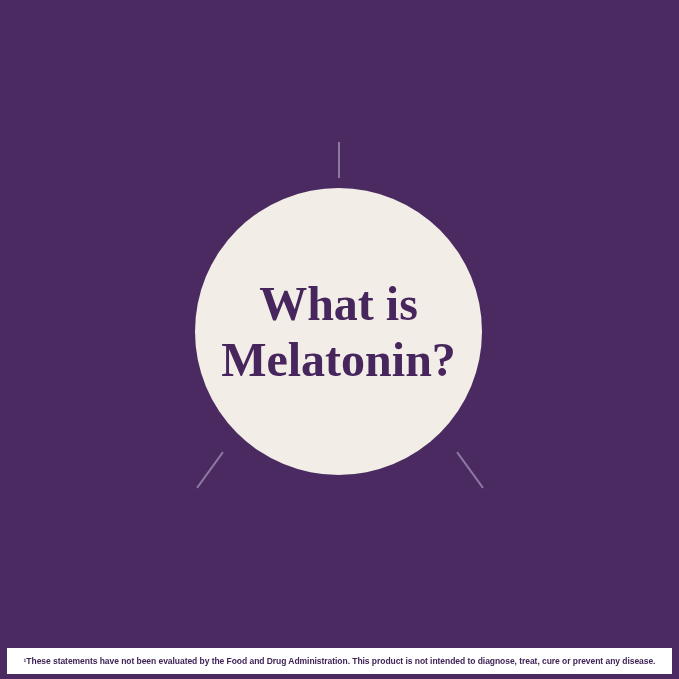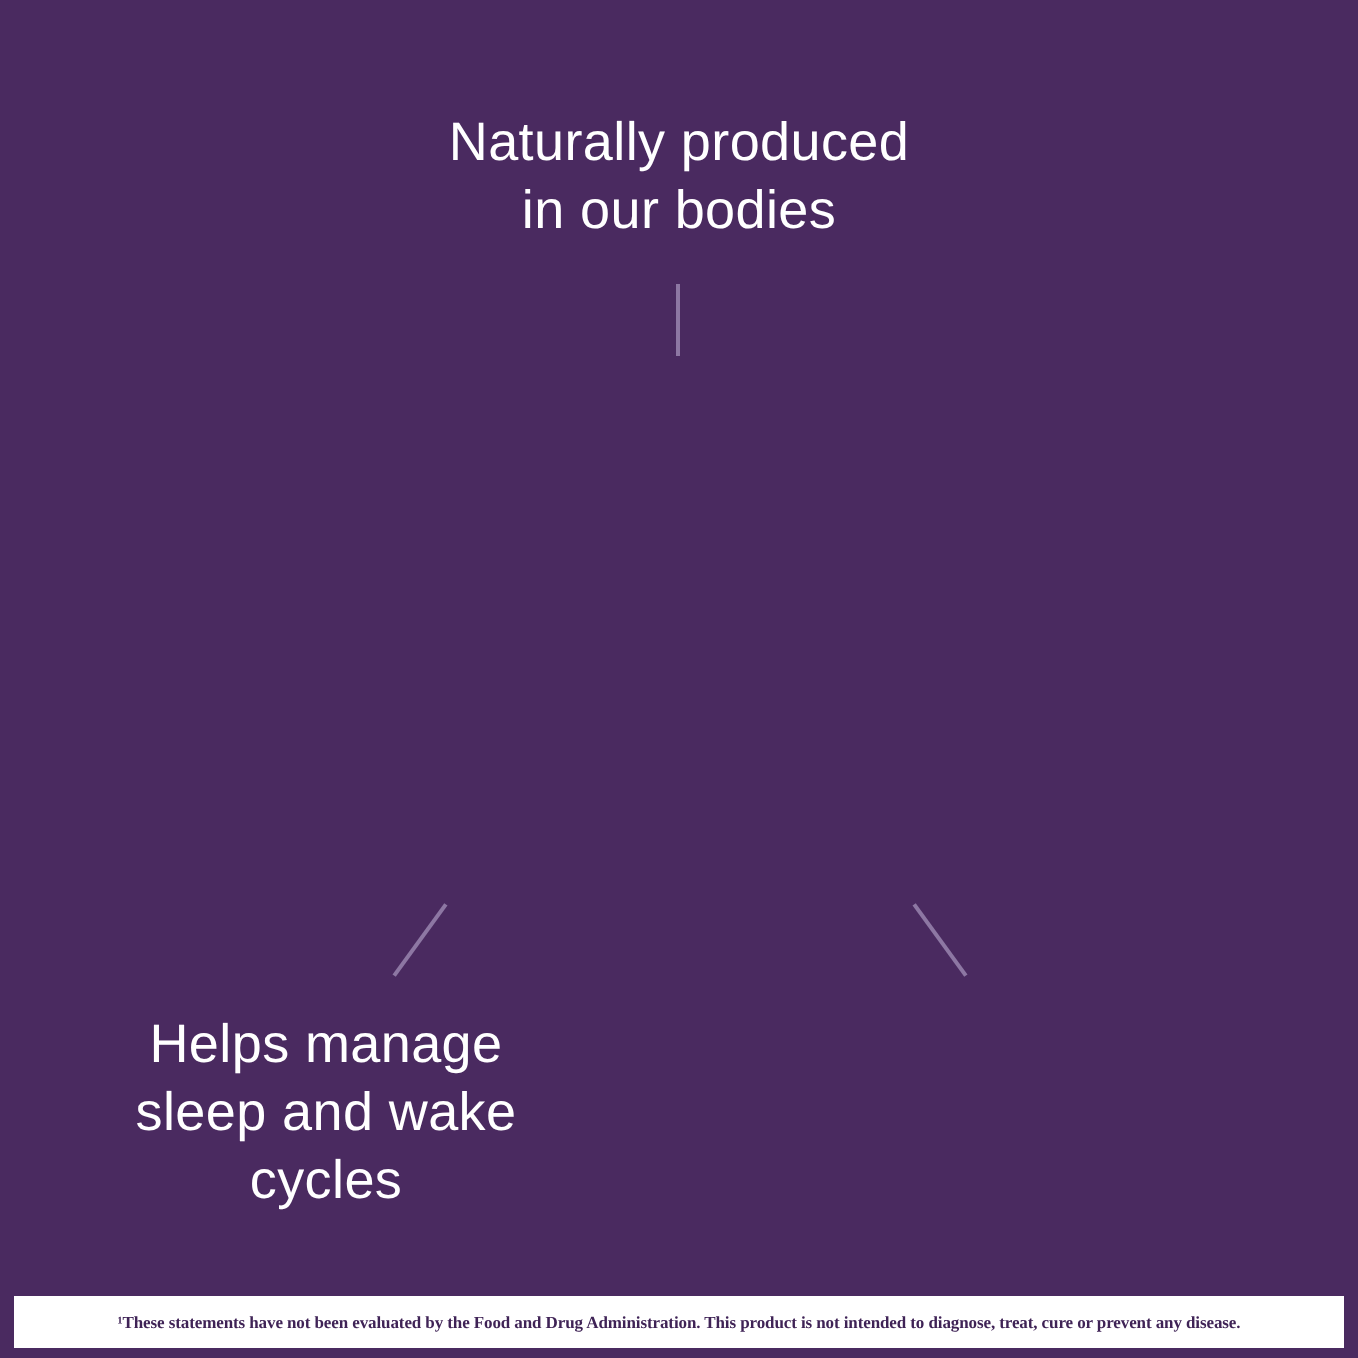--- a/index.html
+++ b/index.html
@@ -105,40 +105,38 @@
     align-items: center;
     justify-content: center;
     overflow: hidden;
   }
   .footer-text {
     color: var(--footer-text);
     font-size: 8.5px;
     font-weight: 700;
     letter-spacing: -0.05px;
     white-space: nowrap;
-    font-family: Liberation Serif, serif;
   }
 </style>
 </head>
 <body>
 
 <div class="canvas">
 
-  <div class="label label-top">Naturally produced
-in our bodies</div>
 
   <div class="connector connector-top"></div>
 
+  <div class="circle">
+    <div class="circle-title">What is
+Melatonin?</div>
+  </div>
 
   <div class="connector connector-bottom-left"></div>
 
   <div class="connector connector-bottom-right"></div>
 
-  <div class="label label-bottom-left">Helps manage
-sleep and wake
-cycles</div>
 
 
   <div class="footer">
     <span class="footer-text">¹These statements have not been evaluated by the Food and Drug Administration. This product is not intended to diagnose, treat, cure or prevent any disease.</span>
   </div>
 
 </div>
 
 </body></html>

